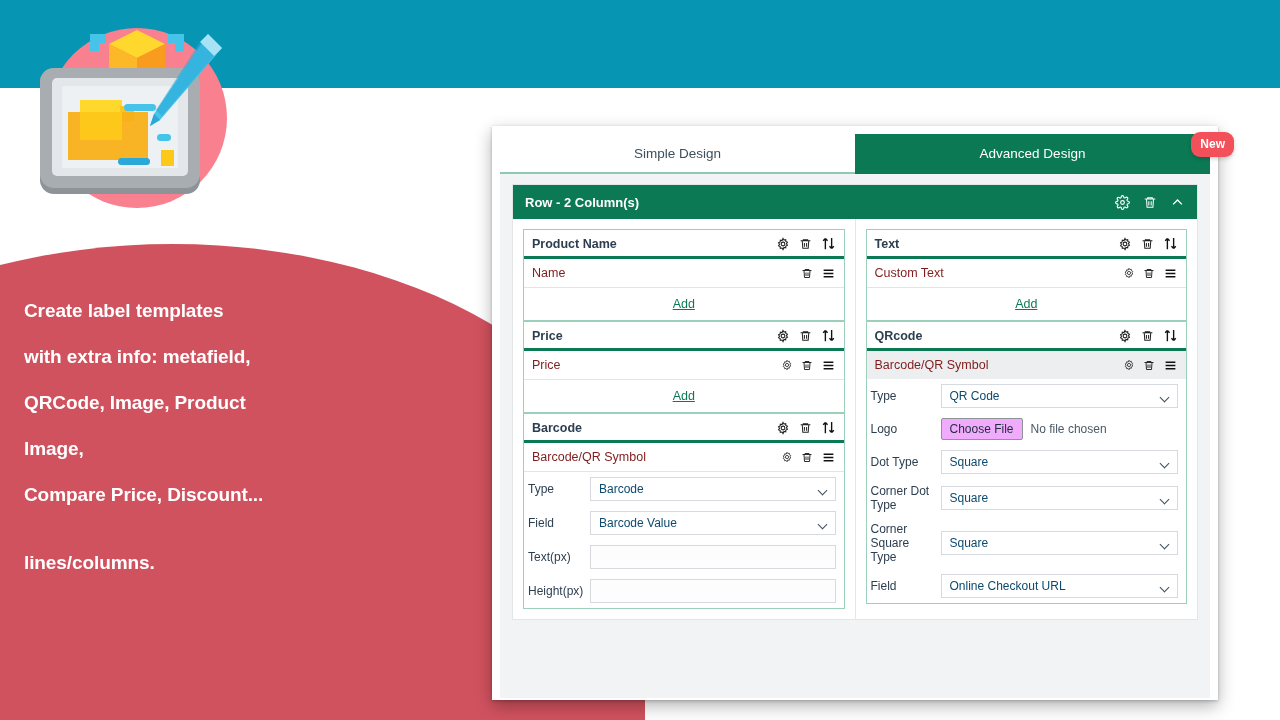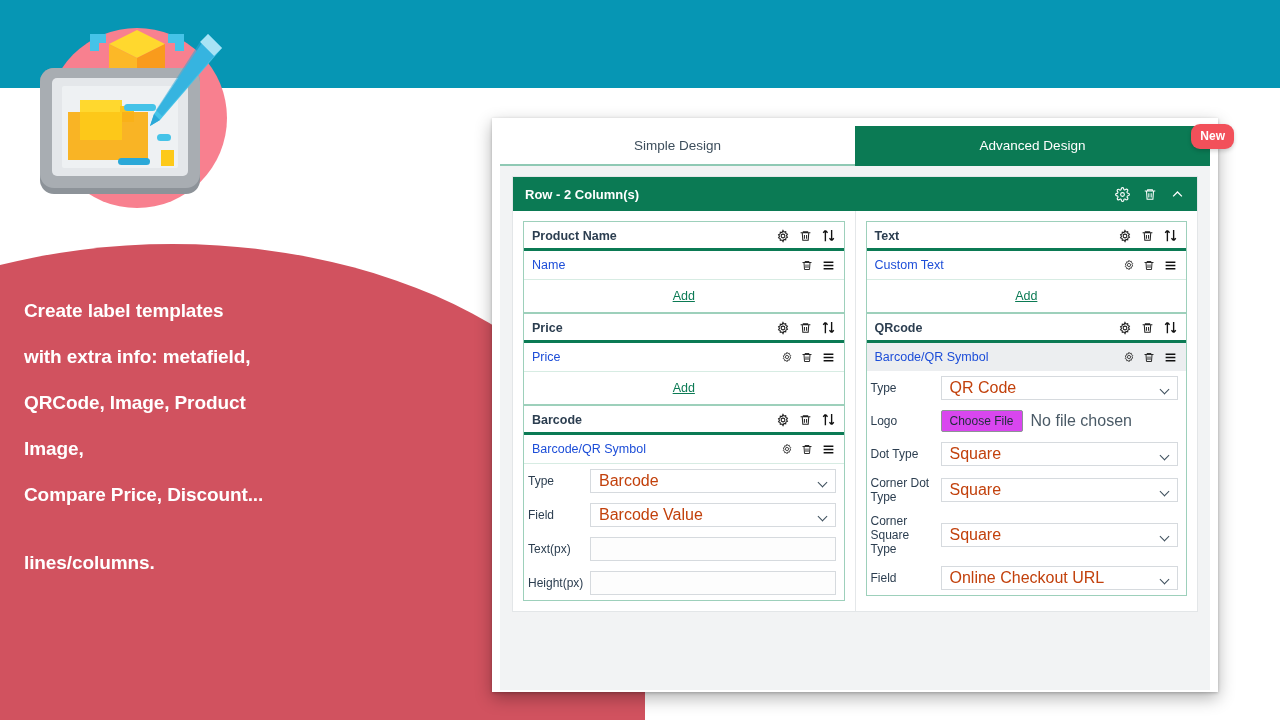--- a/index.html
+++ b/index.html
@@ -36,21 +36,21 @@
     color: #ffffff; font-size: 19px; font-weight: 700;
     line-height: 46px; z-index: 6; letter-spacing: -0.1px;
   }
   .promo-copy .gap { display: block; height: 22px; }
 
   
   .illus { position: absolute; left: 32px; top: 8px; width: 210px; height: 212px; z-index: 9; }
 
   
   .app-shadow {
-    position: absolute; left: 492px; top: 118px; width: 726px; height: 574px;
+    position: absolute; left: 492px; top: 126px; width: 726px; height: 574px;
     background: #ffffff;
     box-shadow: 0 6px 16px rgba(0,0,0,0.30), 0 1px 3px rgba(0,0,0,0.22);
     z-index: 7;
   }
   .app-inner {
     position: absolute; left: 8px; top: 8px; right: 8px; bottom: 0;
     background: #ffffff; overflow: hidden;
   }
 
   
@@ -93,52 +93,52 @@
     display: flex; align-items: center; padding: 6px 8px 5px;
     border-bottom: 3px solid #0b7a54;
   }
   .blk-head .ttl { flex: 1; font-size: 12.5px; font-weight: 700; color: #2c3e50; }
   .blk-head .icons { display: flex; gap: 9px; align-items: center; }
 
   .sub-row {
     display: flex; align-items: center; padding: 7px 8px;
     border-bottom: 1px solid #d7ece3;
   }
-  .sub-row .ttl { flex: 1; font-size: 12.5px; color: #1d4ed8; }
+  .sub-row .ttl { flex: 1; font-size: 12.5px; color: #7f1d1d; }
   .sub-row .icons { display: flex; gap: 8px; align-items: center; }
   .sub-row.shaded { background: #eceef0; border-bottom: none; }
 
   .add-row { text-align: center; padding: 6px 0 8px; }
   .add-link {
     font-size: 12.5px; color: #0b7a54; text-decoration: underline; cursor: pointer;
   }
 
   .field-row { display: flex; align-items: center; padding: 5px 8px 5px 4px; gap: 8px; }
   .field-row .lbl {
     font-size: 12px; font-weight: 400; color: #2c3e50; line-height: 14px;
   }
   .fr-a .lbl { width: 54px; }
   .fr-b .lbl { width: 62px; }
   .sel, .inp {
     flex: 1; height: 24px; border: 1px solid #d6dade; background: #fff;
-    font-size: 16px; color: #c2410c; display: flex; align-items: center;
+    font-size: 12px; color: #0c4a6e; display: flex; align-items: center;
     padding: 0 8px; position: relative;
   }
   .sel::after {
     content: ""; position: absolute; right: 9px; top: 9px;
     width: 6px; height: 6px; border-right: 1.6px solid #3d4e5c;
     border-bottom: 1.6px solid #3d4e5c; transform: rotate(45deg);
   }
   .inp { background: #fdfdfd; }
   .filebox { flex: 1; display: flex; align-items: center; gap: 8px; }
   .file-btn {
-    border: 1px solid #8e9396; background: #d946ef; font-size: 12px;
+    border: 1px solid #8e9396; background: #f0abfc; font-size: 12px;
     color: #1f2d3a; padding: 3px 8px; border-radius: 2px;
   }
-  .file-txt { font-size: 16px; color: #4a5a66; }
+  .file-txt { font-size: 12px; color: #4a5a66; }
 
   
   svg.ic { display: block; }
 </style>
 </head>
 <body>
 
 <div id="stage">
 
   <div class="red-blob"></div>

